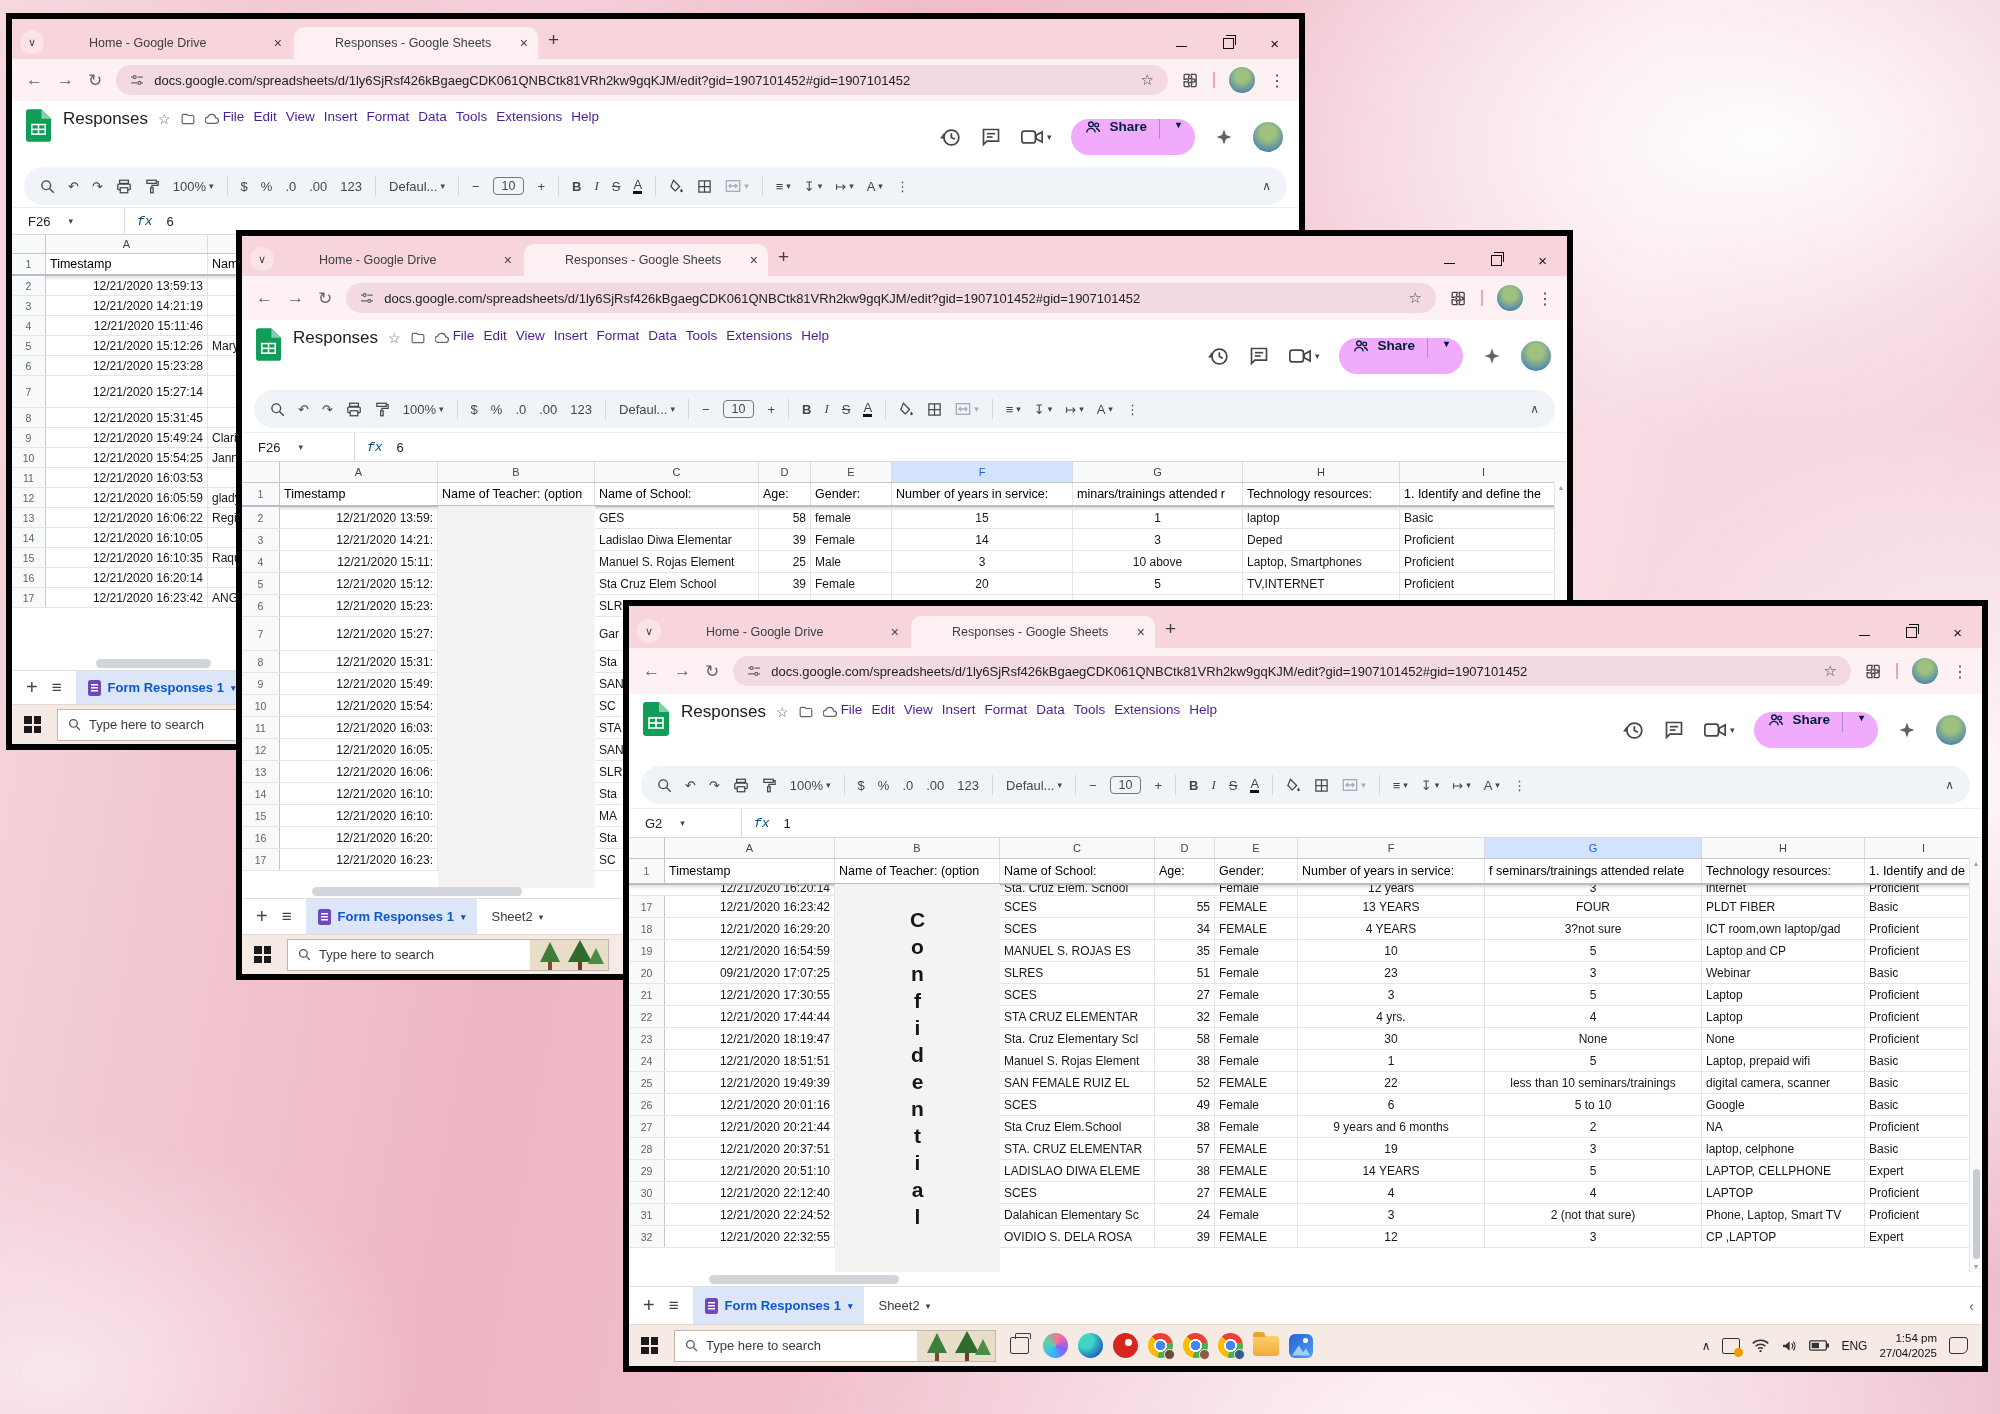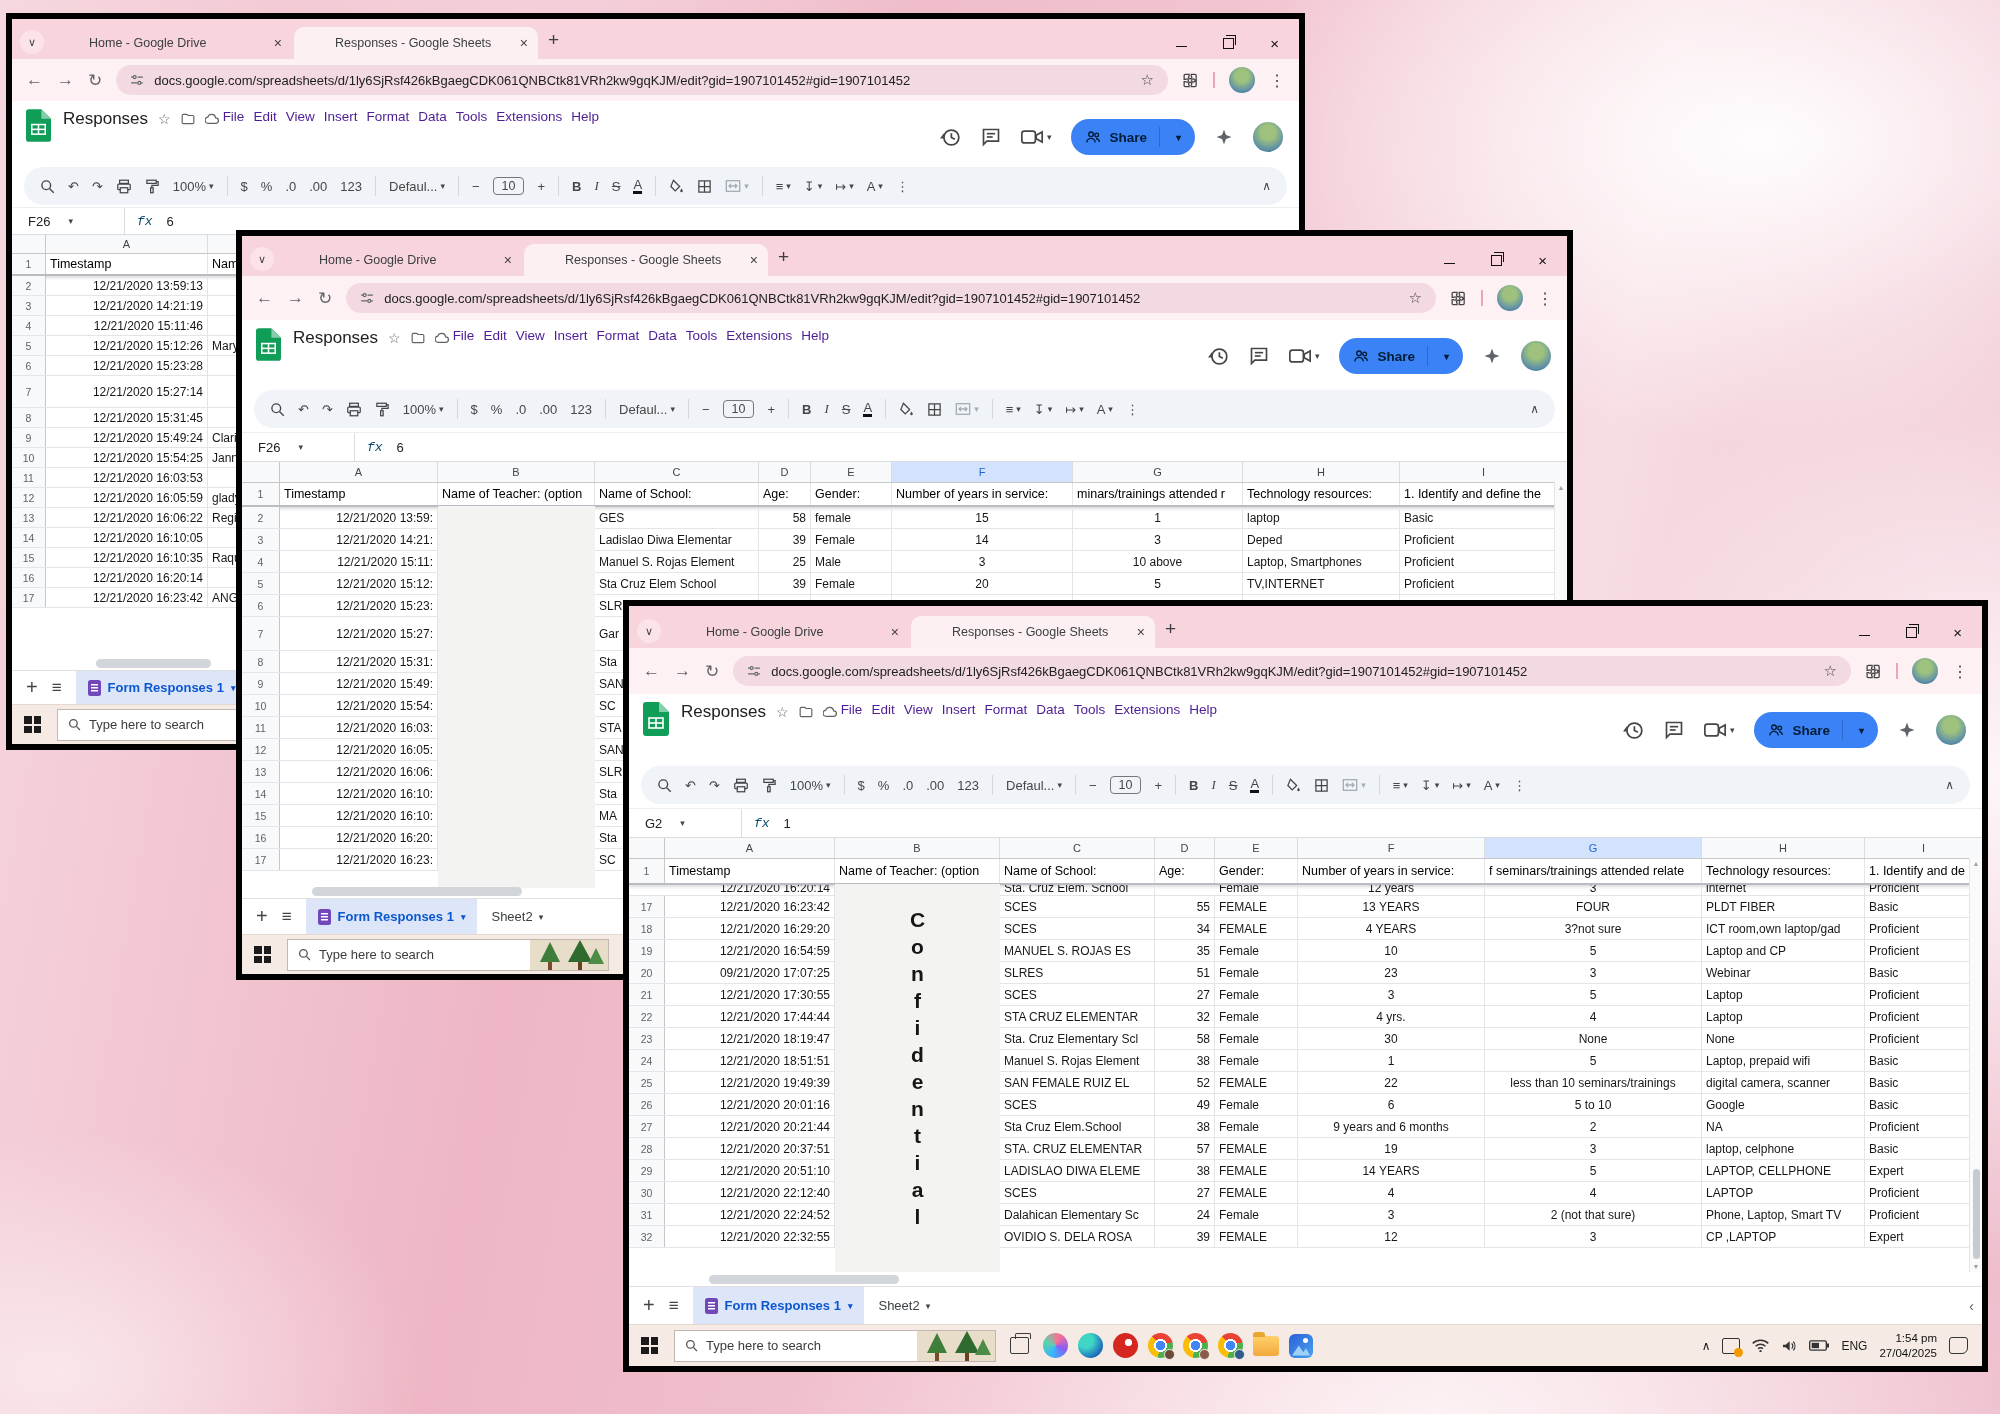--- a/index.html
+++ b/index.html
@@ -38,21 +38,21 @@
   .av26{width:26px;height:26px}
   .av30{width:30px;height:30px}
   .kebab{font-size:16px;color:#444}
   
   .appbar{display:flex;align-items:flex-start;padding:8px 16px 0 14px;gap:12px;background:#fff;flex:0 0 auto;box-sizing:border-box}
   .titleblock{display:flex;flex-direction:row;gap:3px}
   .titlerow{display:flex;align-items:center;gap:10px;font-size:17px;color:#202124}
   .titlerow .mini{font-size:14px;color:#5f6368}
   .menurow{display:flex;gap:9px;font-size:13.5px;color:#4c1d95}
   .appright{margin-left:auto;display:flex;align-items:center;gap:20px;padding-top:10px}
-  .share{background:#3b82f6;border-radius:999px;height:36px;display:flex;align-items:center;padding:0 6px 0 14px;gap:8px;color:#001d35;font-size:13.5px;font-weight:700}
+  .share{background:#f0abfc;border-radius:999px;height:36px;display:flex;align-items:flex-start;padding:0 6px 0 14px;gap:8px;color:#001d35;font-size:13.5px;font-weight:700}
   .share .sdiv{width:1px;height:20px;background:rgba(0,29,53,.25);margin-left:4px}
   .share .chv{font-size:10px;padding:0 8px}
   .ic{color:#444746}
   
   .toolbarwrap{padding:4px 12px;flex:0 0 auto;box-sizing:border-box;background:#fff}
   .toolbar{background:#f0f4f9;border-radius:999px;height:38px;display:flex;align-items:center;padding:0 16px;gap:13px;color:#444746;font-size:13px;white-space:nowrap;overflow:hidden}
   .toolbar .sep{width:1px;height:20px;background:#d4d8dd;flex:0 0 auto}
   .toolbar .tb{display:flex;align-items:center;gap:3px;flex:0 0 auto}
   .toolbar .boxed{border:1px solid #747775;border-radius:4px;padding:1px 8px;font-size:12.5px}
   .toolbar .chv{font-size:9px;color:#444746}

